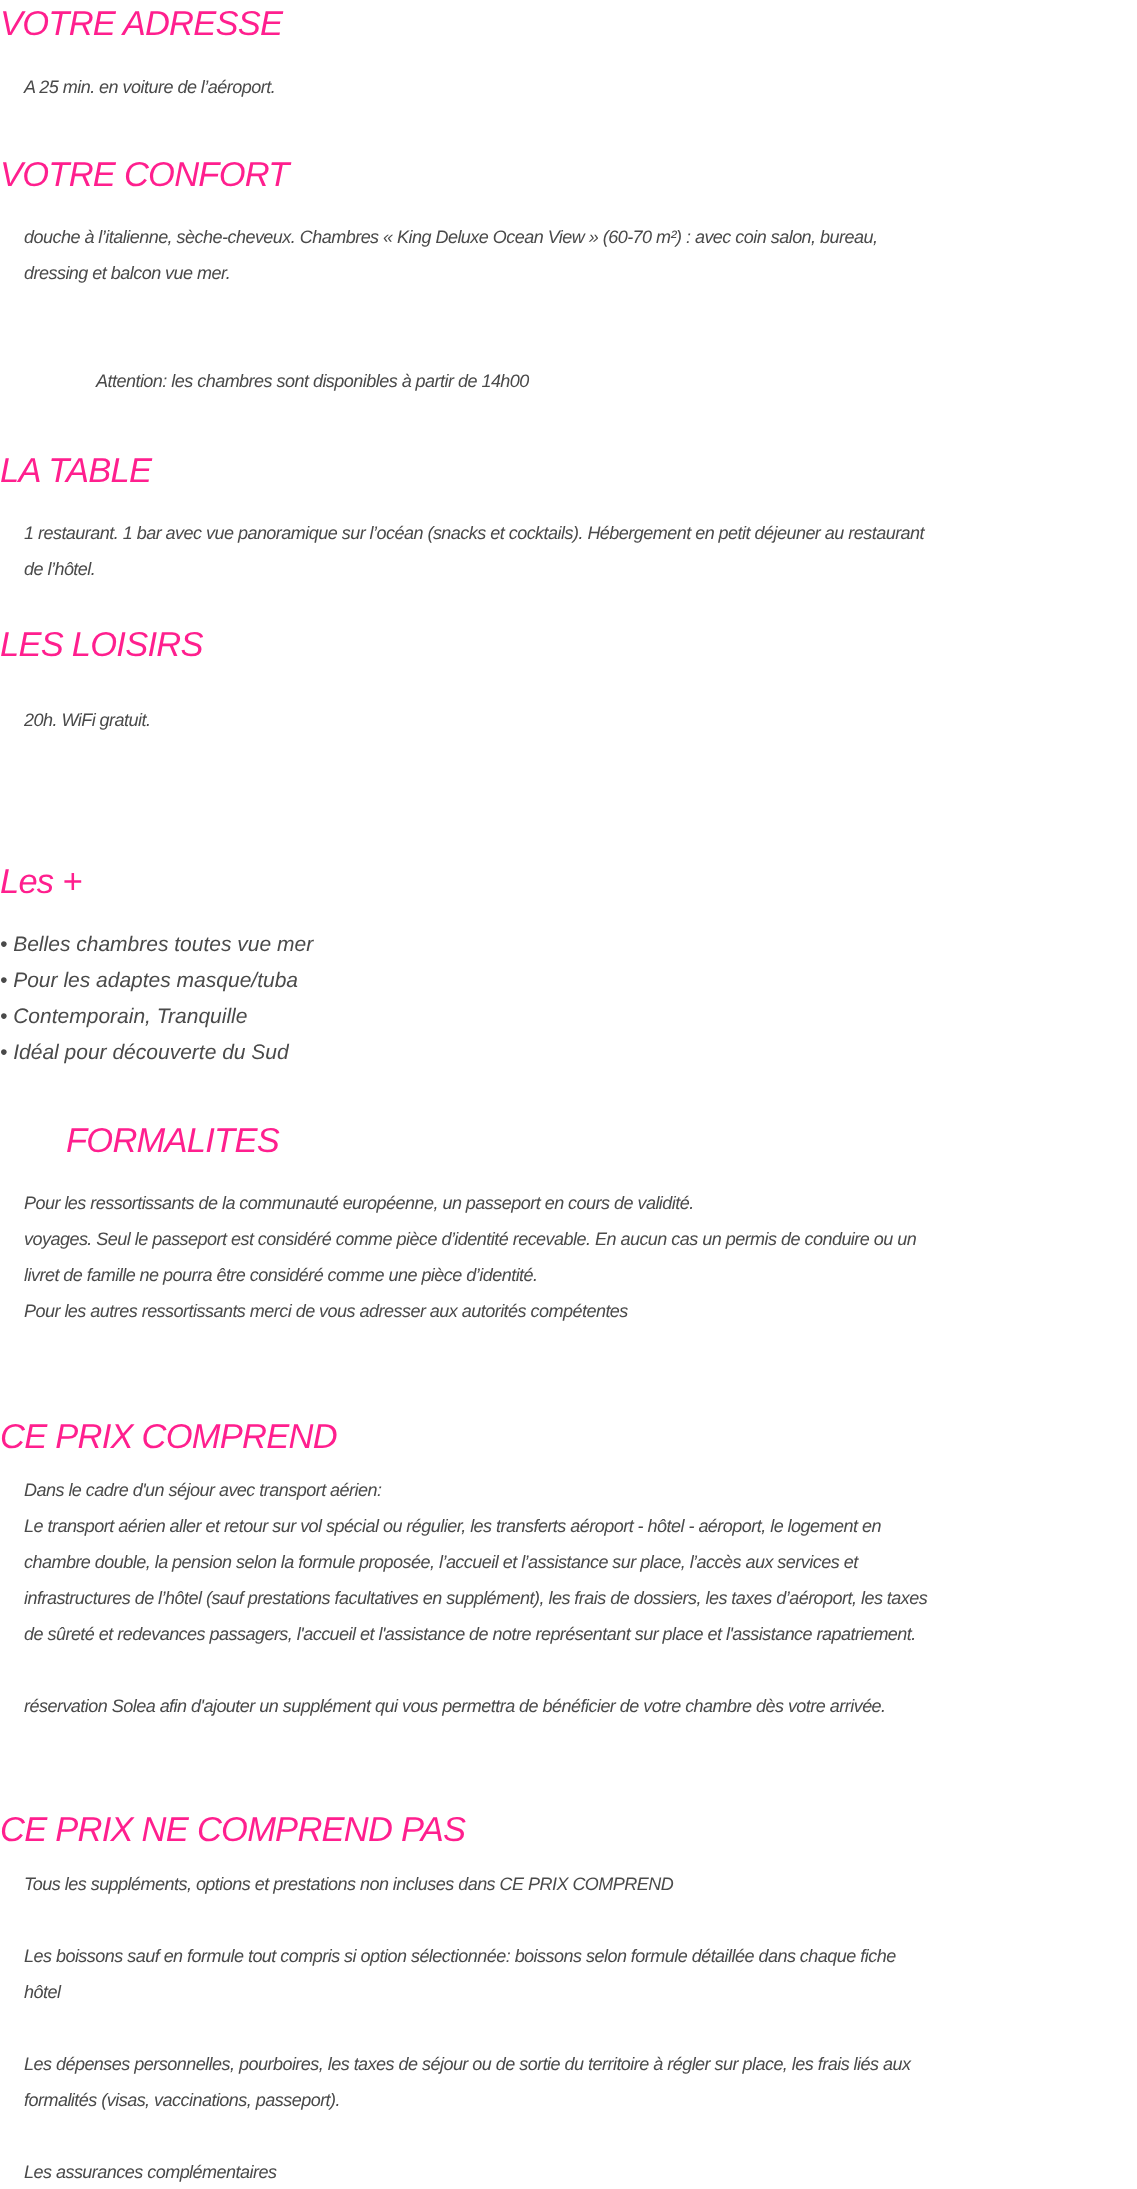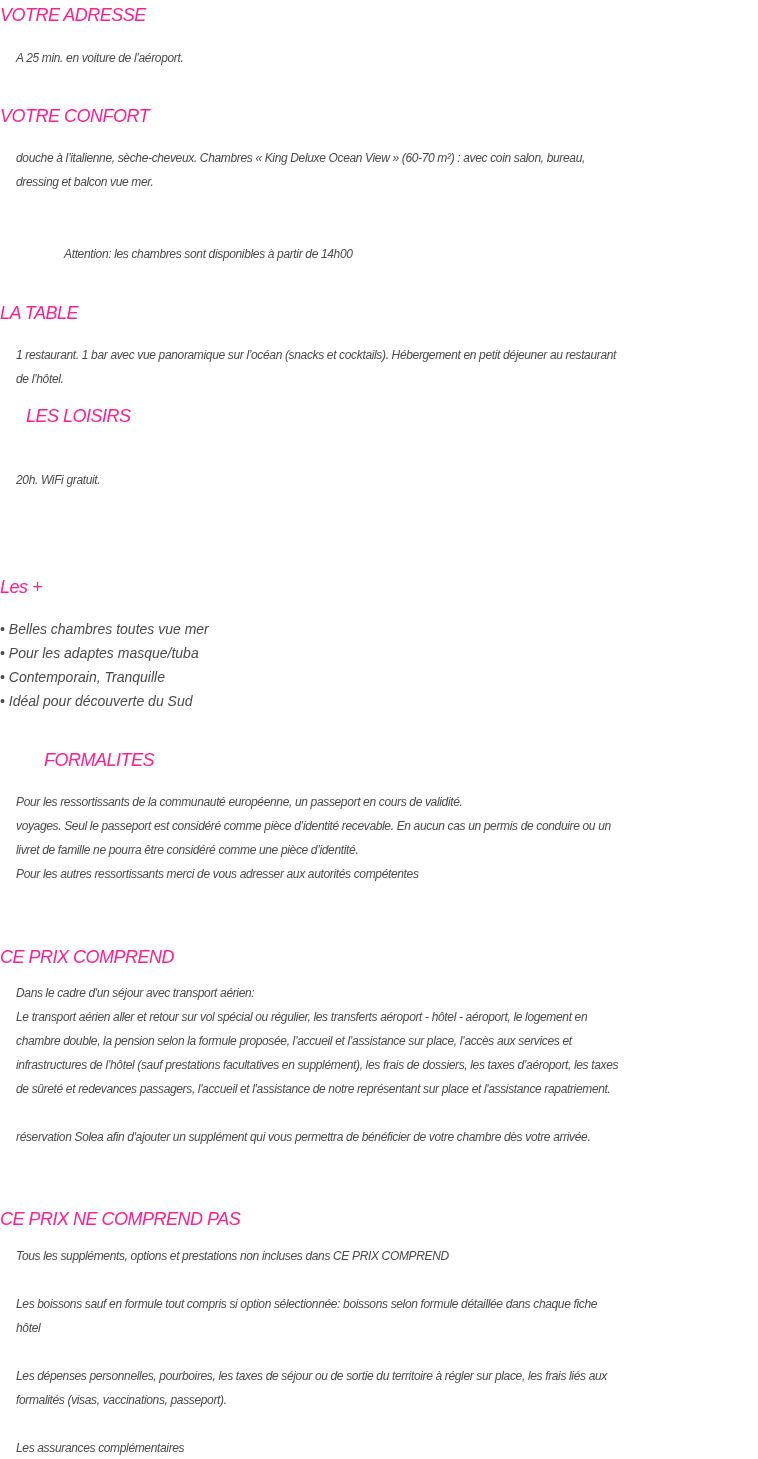--- a/index.html
+++ b/index.html
@@ -16,21 +16,21 @@
     color: #4a4a4a;
   }
   .page {
     position: relative;
     width: 758px;
   }
   .heading {
     position: absolute;
     left: 0;
     margin: 0;
-    font-size: 18px;
+    font-size: 23px;
     font-weight: normal;
     font-style: italic;
     color: #ff1f8e;
     letter-spacing: -0.5px;
     white-space: nowrap;
     line-height: 30px;
   }
   .para {
     position: absolute;
     left: 16px;
@@ -75,21 +75,21 @@
   <p class="para" style="top:242px;padding-left:48px;">
     <span class="line">Attention: les chambres sont disponibles à partir de 14h00</span>
   </p>
 
   <h2 class="heading" style="top:298px;">LA TABLE</h2>
   <p class="para" style="top:343px;">
     <span class="line">1 restaurant. 1 bar avec vue panoramique sur l’océan (snacks et cocktails). Hébergement en petit déjeuner au restaurant</span>
     <span class="line">de l’hôtel.</span>
   </p>
 
-  <h2 class="heading" style="top:401px;padding-left:26px;">LES LOISIRS</h2>
+  <h2 class="heading" style="top:414px;">LES LOISIRS</h2>
   <p class="para" style="top:468px;">
     <span class="line">20h. WiFi gratuit.</span>
   </p>
 
   <h2 class="heading" style="top:572px;">Les +</h2>
   <ul class="bullets" style="top:617px;font-style:italic;">
     <li>• Belles chambres toutes vue mer</li>
     <li>• Pour les adaptes masque/tuba</li>
     <li>• Contemporain, Tranquille</li>
     <li>• Idéal pour découverte du Sud</li>

